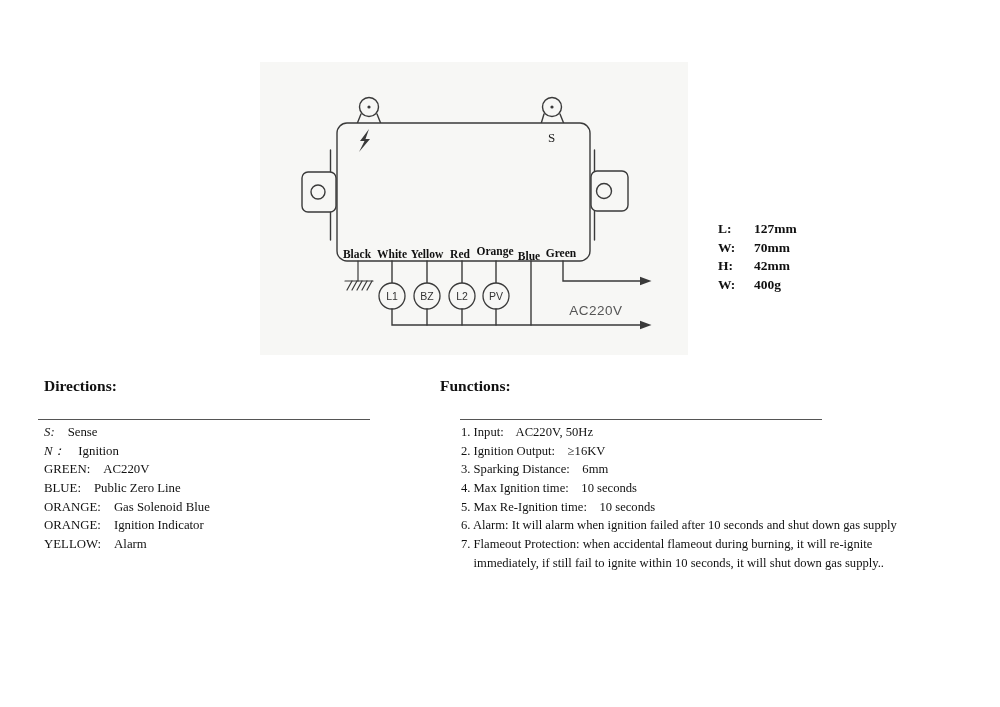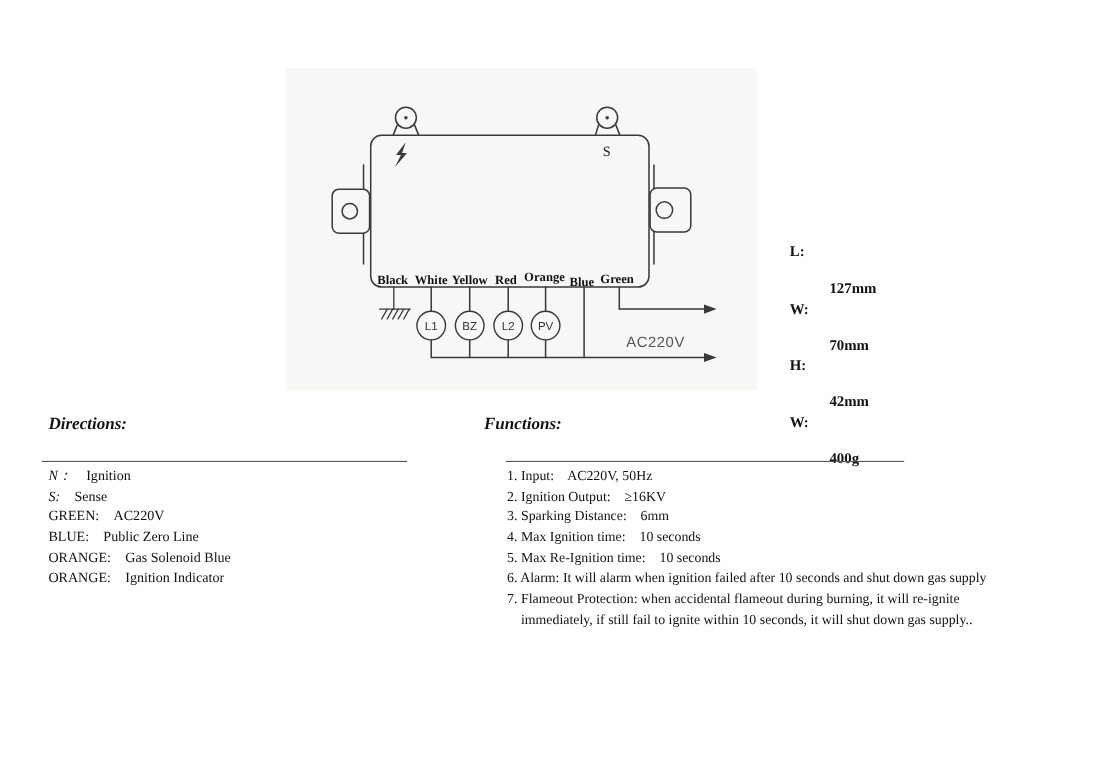--- a/index.html
+++ b/index.html
@@ -10,23 +10,23 @@
   }
   .scan {
     position:absolute; left:260px; top:62px; width:428px; height:293px;
     background:#f7f7f5;
   }
   .scan svg { display:block; }
 
   .specs { position:absolute; left:718px; top:220px; }
   .spec-row { display:flex; font-weight:bold; font-size:13.5px; line-height:18.6px; }
   .spec-label { width:28px; }
-  .spec-value { margin-left:8px;margin-top:33px; }
+  .spec-value { margin-left:8px; }
 
-  .col-heading { position:absolute; font-size:15.5px; font-weight:bold;font-style:italic; }
+  .col-heading { position:absolute; font-size:15.5px; font-weight:bold; }
   #directions-heading { left:44px; top:377px; }
   #functions-heading  { left:440px; top:377px; }
 
   .rule { position:absolute; top:419px; height:0; border-top:1.2px solid #555; }
   #rule-left  { left:38px;  width:332px; }
   #rule-right { left:460px; width:362px; }
 
   .dir-list { position:absolute; left:44px; top:423px; font-size:12.8px; line-height:18.65px; }
   .dir-row { white-space:pre; }
   .dir-val { margin-left:13px; }
@@ -143,26 +143,27 @@
     <span class="spec-value">400g</span>
   </div>
 </div>
 
 <div class="col-heading" id="directions-heading">Directions:</div>
 <div class="col-heading" id="functions-heading">Functions:</div>
 <div class="rule" id="rule-left"></div>
 <div class="rule" id="rule-right"></div>
 
 <div class="dir-list">
+  <div class="dir-row"><span class="dir-key">S:</span><span class="dir-val">Sense</span></div>
   <div class="dir-row"><span class="dir-key">N：</span><span class="dir-val">Ignition</span></div>
-  <div class="dir-row"><span class="dir-key">S:</span><span class="dir-val">Sense</span></div>
   <div class="dir-row"><span class="dir-key">GREEN:</span><span class="dir-val">AC220V</span></div>
   <div class="dir-row"><span class="dir-key">BLUE:</span><span class="dir-val">Public Zero Line</span></div>
   <div class="dir-row"><span class="dir-key">ORANGE:</span><span class="dir-val">Gas Solenoid Blue</span></div>
   <div class="dir-row"><span class="dir-key">ORANGE:</span><span class="dir-val">Ignition Indicator</span></div>
+  <div class="dir-row"><span class="dir-key">YELLOW:</span><span class="dir-val">Alarm</span></div>
 </div>
 
 <div class="fn-list">
   <div class="fn-line">1. Input:    AC220V, 50Hz</div>
   <div class="fn-line">2. Ignition Output:    ≥16KV</div>
   <div class="fn-line">3. Sparking Distance:    6mm</div>
   <div class="fn-line">4. Max Ignition time:    10 seconds</div>
   <div class="fn-line">5. Max Re-Ignition time:    10 seconds</div>
   <div class="fn-line">6. Alarm: It will alarm when ignition failed after 10 seconds and shut down gas supply</div>
   <div class="fn-line">7. Flameout Protection: when accidental flameout during burning, it will re-ignite</div>

